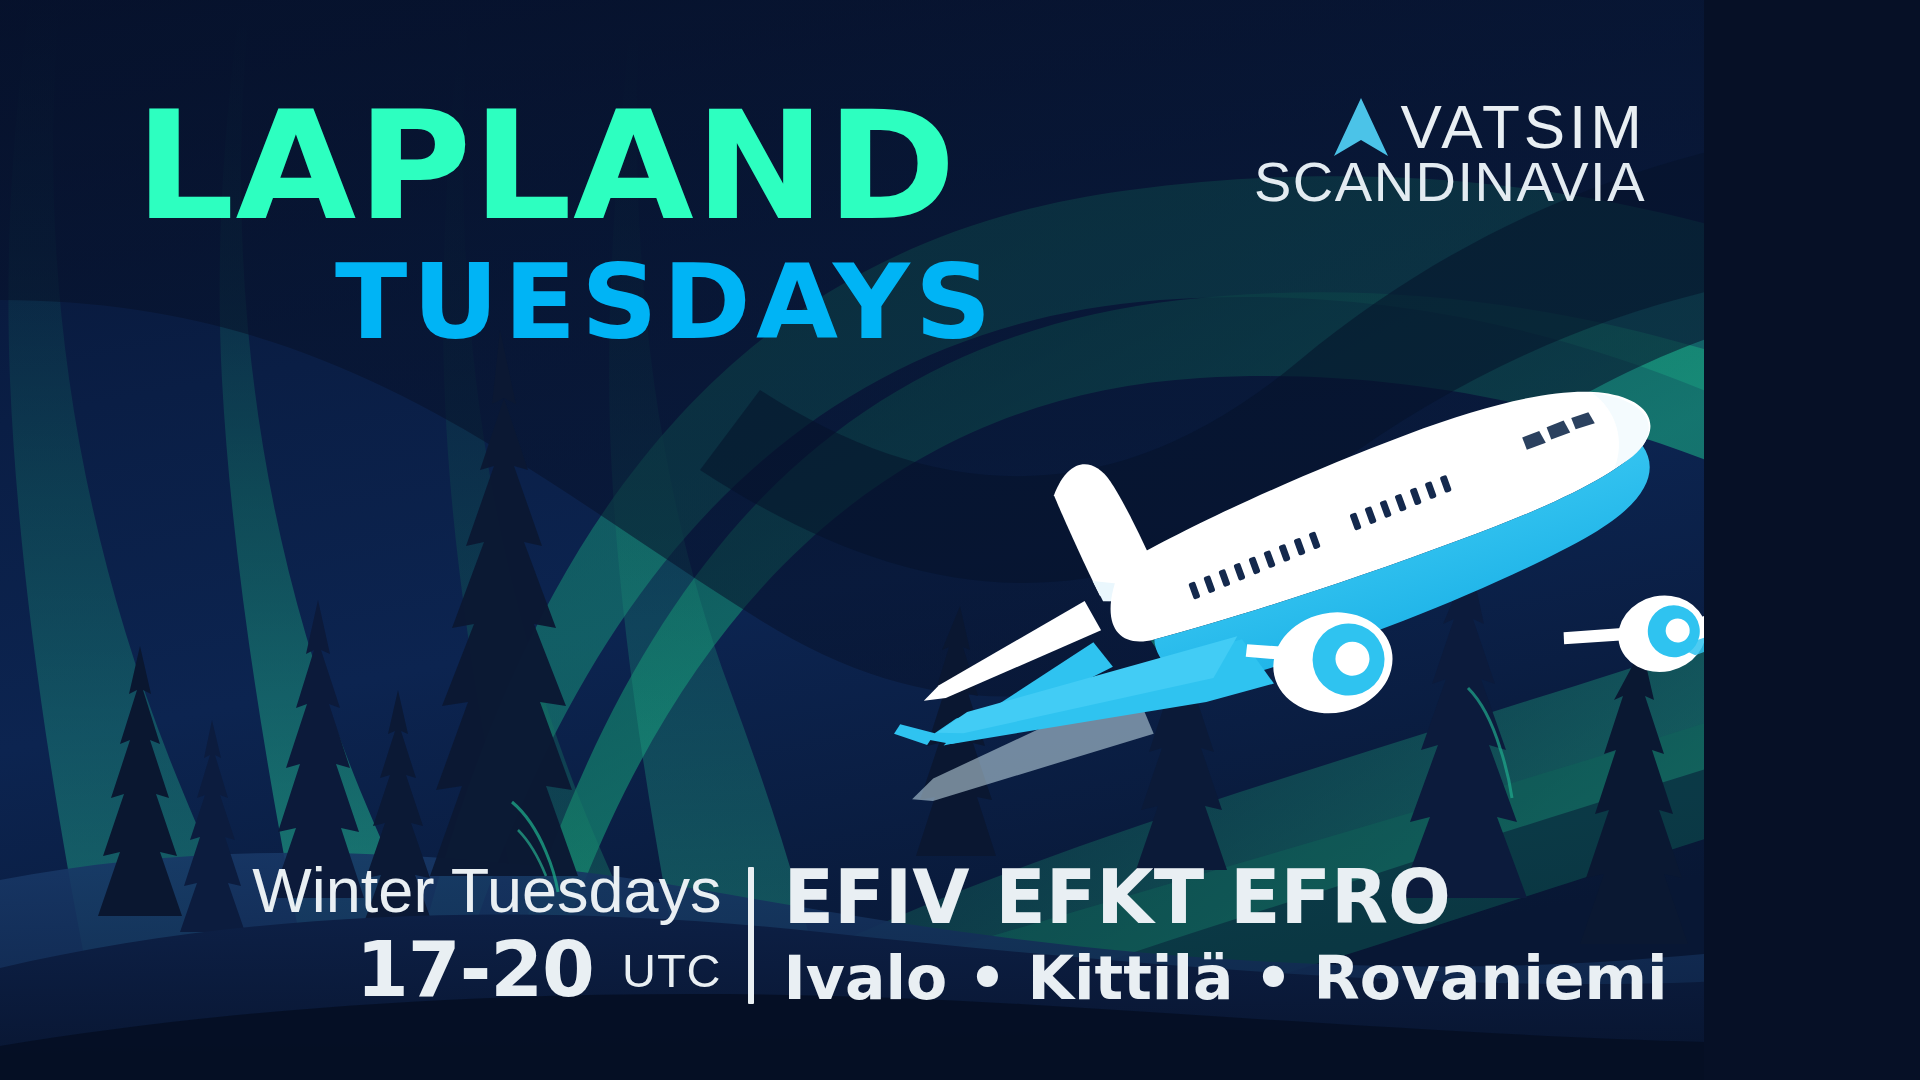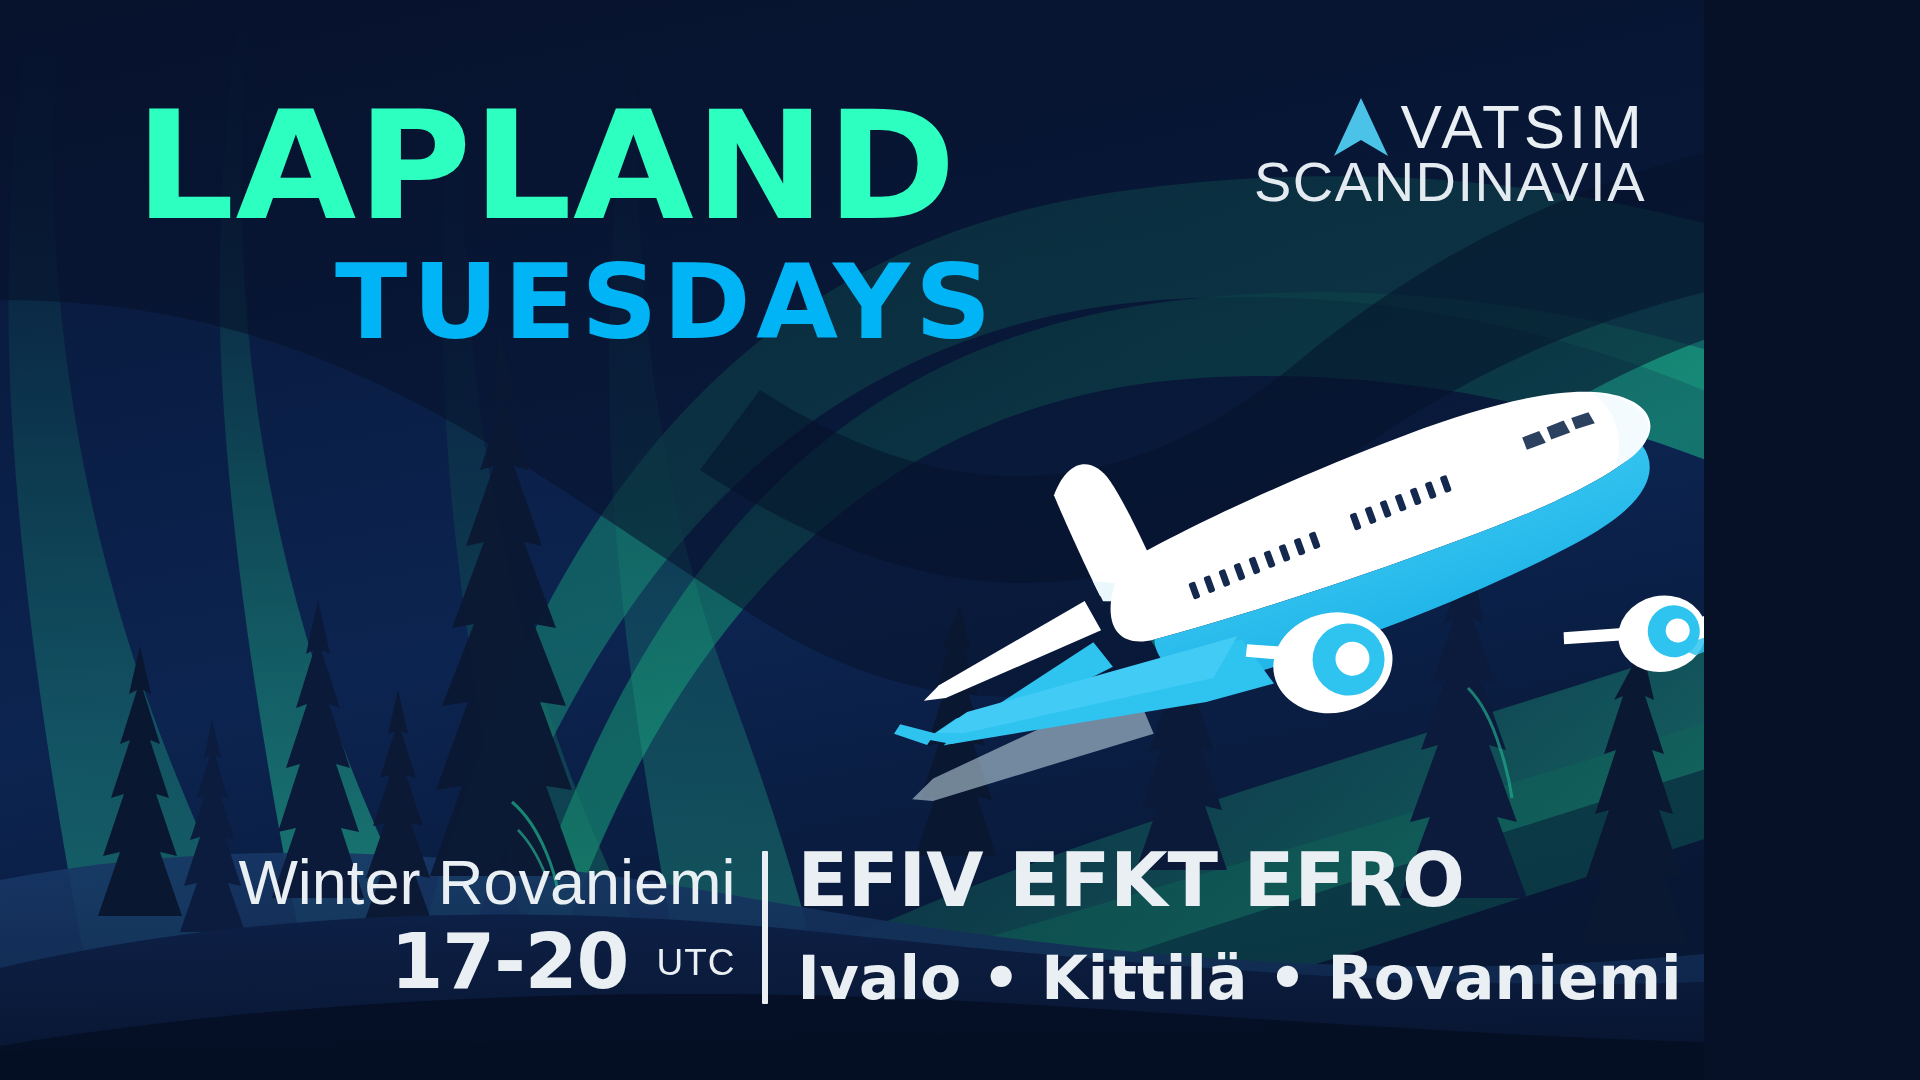--- a/index.html
+++ b/index.html
@@ -60,35 +60,35 @@
     margin-top:-4px;
     white-space:nowrap;
   }
 
   
   .infobar{position:absolute;left:0;bottom:72px;width:1920px;z-index:40;
            display:flex;justify-content:center;align-items:stretch;}
   .info-left{display:flex;flex-direction:column;align-items:flex-end;
              justify-content:center;padding-right:26px;}
   .info-right{display:flex;flex-direction:column;align-items:flex-start;
-              justify-content:center;padding-left:30px;gap:17px;}
+              justify-content:center;padding-left:30px;}
   .divider{width:6px;background:#E9EFF3;align-self:stretch;margin:8px 0 4px 0;border-radius:1px;}
 
   .l-winter{
     font-family:"Liberation Sans",sans-serif;
     font-weight:300;font-size:63px;line-height:1.0;color:#E9EFF3;white-space:nowrap;
   }
   .l-time-row{display:flex;align-items:center;gap:28px;margin-top:10px;}
   .l-hours{
     font-family:"DejaVu Sans",sans-serif;
     font-weight:bold;font-size:76px;line-height:1.0;color:#E9EFF3;letter-spacing:-1px;
   }
   .l-utc{
     font-family:"Liberation Sans",sans-serif;
-    font-weight:300;font-size:37px;line-height:1.0;color:#E9EFF3;letter-spacing:1px;
+    font-weight:300;font-size:47px;line-height:1.0;color:#E9EFF3;letter-spacing:1px;
   }
   .r-codes{
     font-family:"DejaVu Sans",sans-serif;
     font-weight:bold;font-size:74px;line-height:1.0;color:#E9EFF3;letter-spacing:0px;white-space:nowrap;
   }
   .r-cities{
     font-family:"DejaVu Sans",sans-serif;
     font-weight:bold;font-size:60px;line-height:1.0;color:#E9EFF3;margin-top:14px;white-space:nowrap;
   }
 </style>
@@ -347,21 +347,21 @@
         </svg>
       </span>
       <span class="logo-vatsim">VATSIM</span>
     </div>
     <div class="logo-scand">SCANDINAVIA</div>
   </div>
 
   <div class="infobar">
 
     <div class="info-left">
-      <div class="l-winter">Winter Rovaniemi</div>
+      <div class="l-winter">Winter Tuesdays</div>
       <div class="l-time-row">
         <span class="l-hours">17-20</span>
         <span class="l-utc">UTC</span>
       </div>
     </div>
 
     <div class="divider"></div>
 
     <div class="info-right">
       <div class="r-codes">EFIV EFKT EFRO</div>

